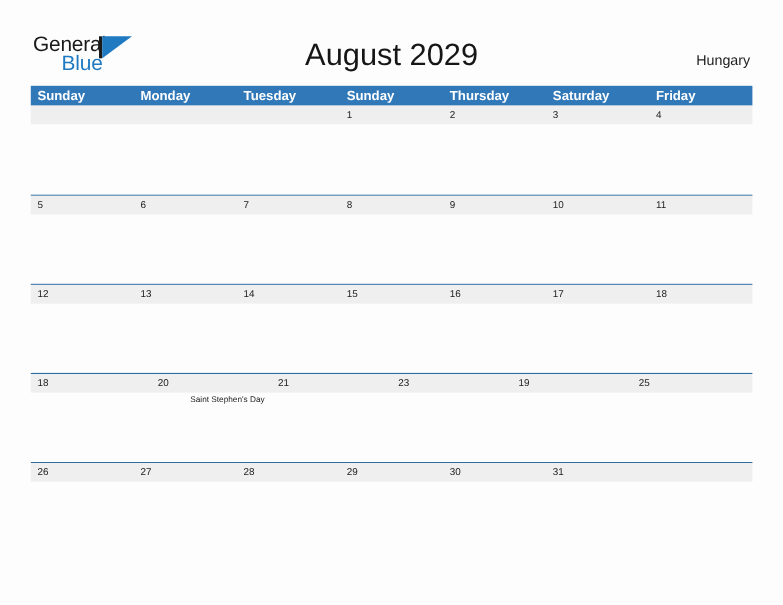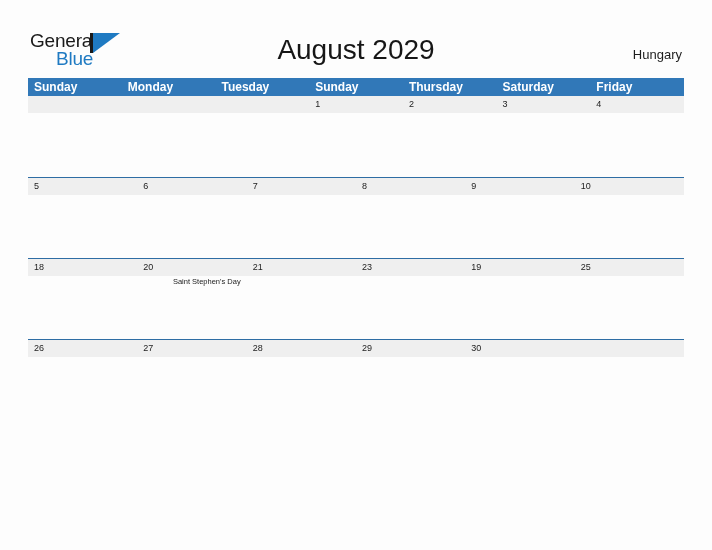--- a/index.html
+++ b/index.html
@@ -258,20 +258,49 @@
             </div>
             <div class="day">
               <div class="day-num">8</div>
             </div>
             <div class="day">
               <div class="day-num">9</div>
             </div>
             <div class="day">
               <div class="day-num">10</div>
             </div>
+            <div class="day">
+              <div class="day-num">11</div>
+            </div>
+          </div>
+        </div>
+        <div class="week">
+          <div class="band"></div>
+          <div class="cells">
+            <div class="day">
+              <div class="day-num">12</div>
+            </div>
+            <div class="day">
+              <div class="day-num">13</div>
+            </div>
+            <div class="day">
+              <div class="day-num">14</div>
+            </div>
+            <div class="day">
+              <div class="day-num">15</div>
+            </div>
+            <div class="day">
+              <div class="day-num">16</div>
+            </div>
+            <div class="day">
+              <div class="day-num">17</div>
+            </div>
+            <div class="day">
+              <div class="day-num">18</div>
+            </div>
           </div>
         </div>
         <div class="week">
           <div class="band"></div>
           <div class="cells">
             <div class="day">
               <div class="day-num">18</div>
             </div>
             <div class="day">
               <div class="day-num">20</div>
@@ -302,20 +331,23 @@
             </div>
             <div class="day">
               <div class="day-num">28</div>
             </div>
             <div class="day">
               <div class="day-num">29</div>
             </div>
             <div class="day">
               <div class="day-num">30</div>
             </div>
+            <div class="day">
+              <div class="day-num">31</div>
+            </div>
             <div class="day empty">
               <div class="day-num"></div>
             </div>
           </div>
         </div>
       </div>
 
   </div>
 
 </div>

